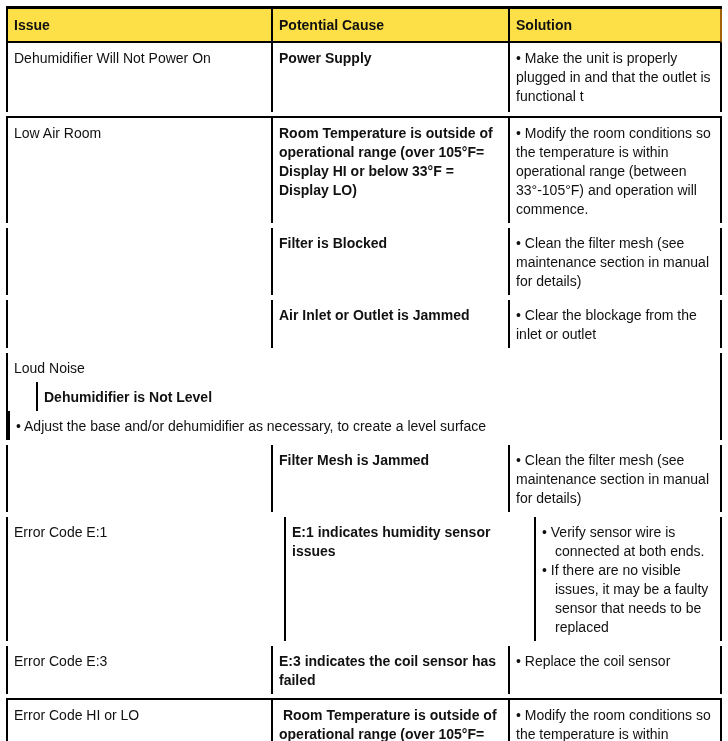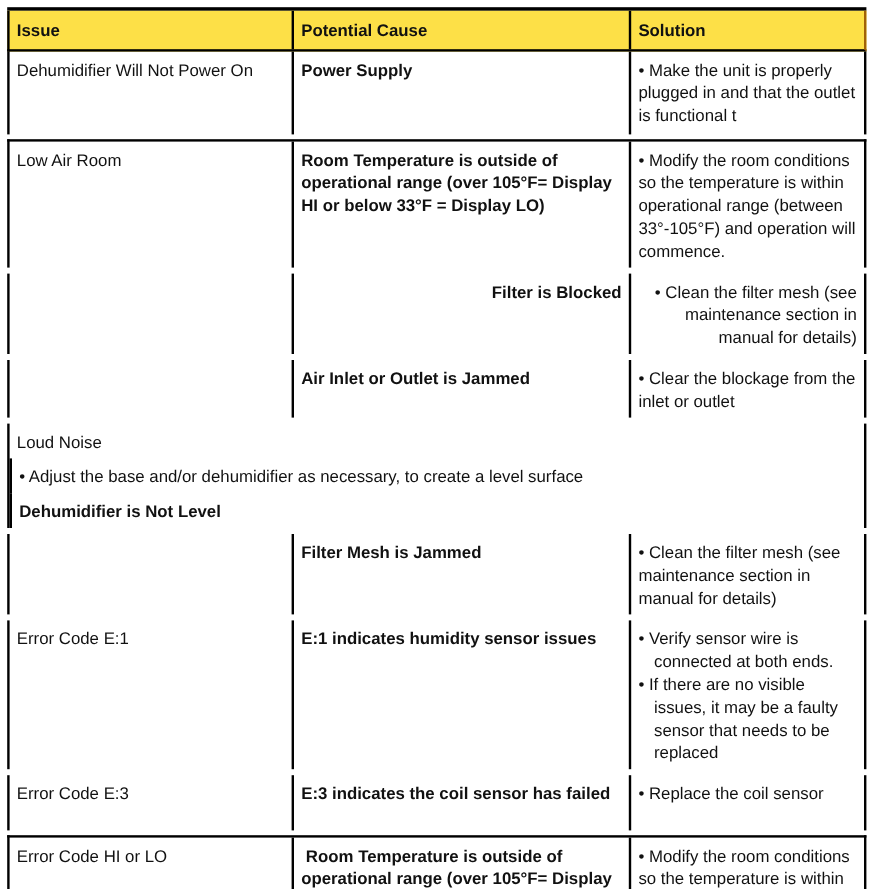--- a/index.html
+++ b/index.html
@@ -40,21 +40,21 @@
     display: flex;
     border-left: 2px solid #000;
     border-right: 2px solid #000;
     box-sizing: border-box;
   }
   
   .row.gap { margin-top: 5px; }
   
   .row.rule { margin-top: 4px; border-top: 2px solid #000; }
   .c1 { width: 235px; }
-  .c2 { width: 281px; border-left: 2px solid #000; }
+  .c2 { width: 237px; border-left: 2px solid #000; margin-left: 28px; }
   .c3 { flex: 1; border-left: 2px solid #000; }
   .cell {
     box-sizing: border-box;
     padding: 6px 6px 4px 6px;
   }
   .cell.cause { white-space: pre-wrap; font-weight: bold; }
   .sol-item { }
   .sol-item.hang {
     padding-left: 13px;
     text-indent: -13px;
@@ -78,49 +78,49 @@
             <div class="sol-item">• Make the unit is properly plugged in and that the outlet is functional t</div>
           </div>
         </div>
         <div class="row rule" style="min-height: 103px;">
           <div class="cell c1">Low Air Room</div>
           <div class="cell cause c2">Room Temperature is outside of operational range (over 105°F= Display HI or below 33°F = Display LO)</div>
           <div class="cell c3">
             <div class="sol-item">• Modify the room conditions so the temperature is within operational range (between 33°-105°F) and operation will commence.</div>
           </div>
         </div>
-        <div class="row gap" style="min-height: 64px; text-align: right;">
+        <div class="row gap" style="min-height: 64px;">
           <div class="cell c1"></div>
           <div class="cell cause c2">Filter is Blocked</div>
           <div class="cell c3">
             <div class="sol-item">• Clean the filter mesh (see maintenance section in manual for details)</div>
           </div>
         </div>
         <div class="row gap" style="min-height: 45px;">
           <div class="cell c1"></div>
           <div class="cell cause c2">Air Inlet or Outlet is Jammed</div>
           <div class="cell c3">
             <div class="sol-item">• Clear the blockage from the inlet or outlet</div>
           </div>
         </div>
         <div class="row gap" style="min-height: 63px; flex-direction: column;">
           <div class="cell c1">Loud Noise</div>
+          <div class="cell cause c2">Dehumidifier is Not Level</div>
           <div class="cell c3">
             <div class="sol-item">• Adjust the base and/or dehumidifier as necessary, to create a level surface</div>
           </div>
-          <div class="cell cause c2">Dehumidifier is Not Level</div>
         </div>
         <div class="row gap" style="min-height: 60px;">
           <div class="cell c1"></div>
           <div class="cell cause c2">Filter Mesh is Jammed</div>
           <div class="cell c3">
             <div class="sol-item">• Clean the filter mesh (see maintenance section in manual for details)</div>
           </div>
         </div>
-        <div class="row gap" style="min-height: 103px;">
+        <div class="row gap" style="min-height: 103px; gap: 13px;">
           <div class="cell c1">Error Code E:1</div>
           <div class="cell cause c2">E:1 indicates humidity sensor issues</div>
           <div class="cell c3">
             <div class="sol-item hang">• Verify sensor wire is connected at both ends.</div>
             <div class="sol-item hang">• If there are no visible issues, it may be a faulty sensor that needs to be replaced</div>
           </div>
         </div>
         <div class="row gap" style="min-height: 46px;">
           <div class="cell c1">Error Code E:3</div>
           <div class="cell cause c2">E:3 indicates the coil sensor has failed</div>

